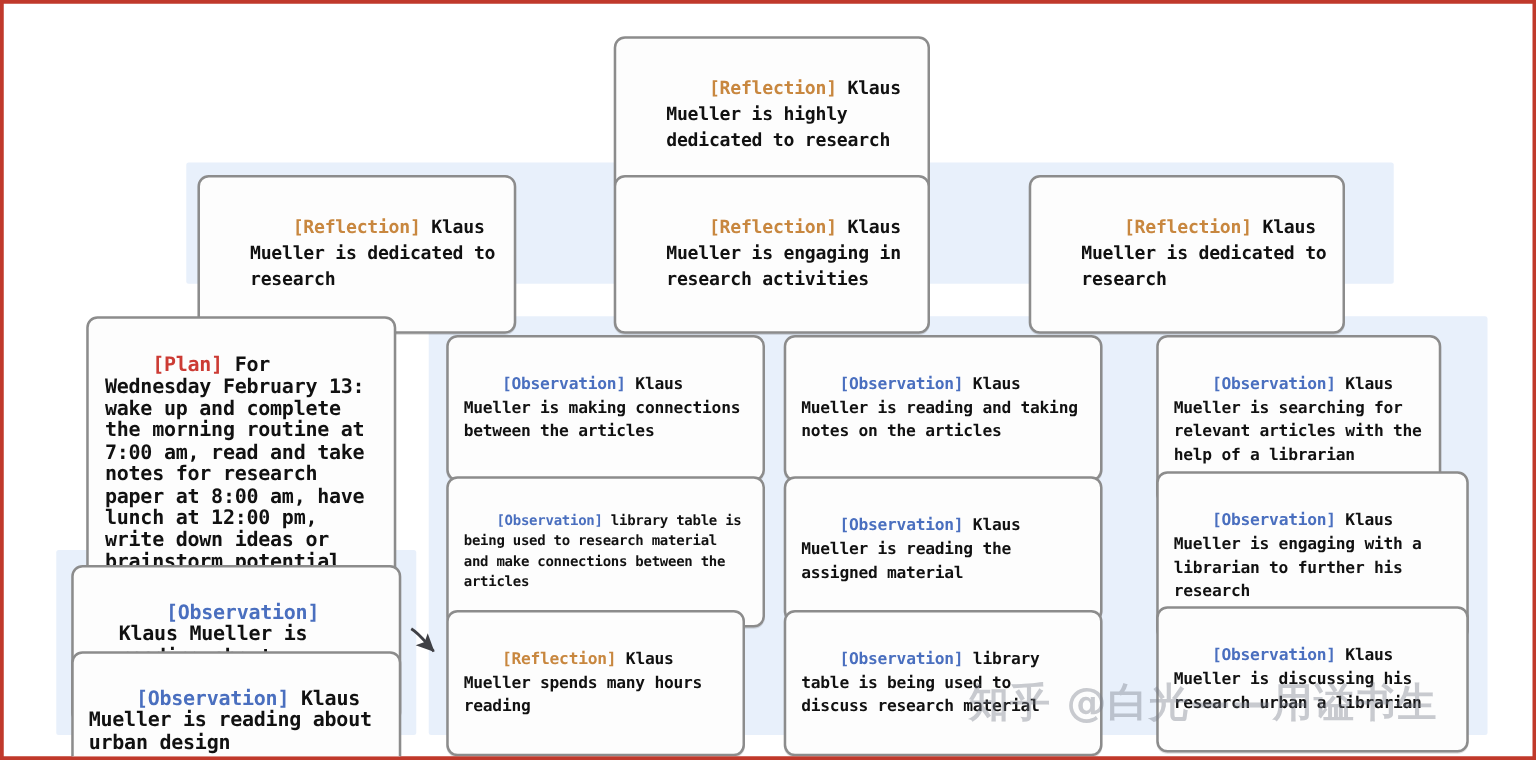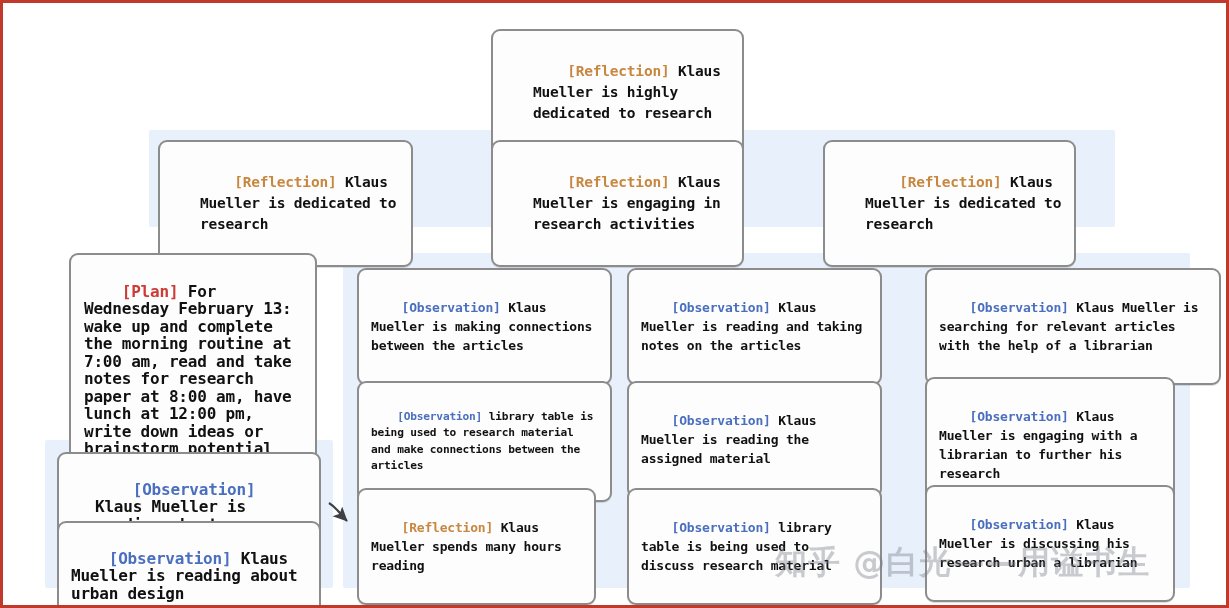--- a/index.html
+++ b/index.html
@@ -141,21 +141,21 @@
   </div>
 
   <div class="node fs13" style="left:624px;top:378px;width:255px;">
     <span class="tag tag-observation">[Observation]</span><span> Klaus Mueller is reading the assigned material</span>
   </div>
 
   <div class="node fs13" style="left:624px;top:485px;width:255px;">
     <span class="tag tag-observation">[Observation]</span><span> library table is being used to discuss research material</span>
   </div>
 
-  <div class="node fs13" style="left:922px;top:265px;width:296px;">
+  <div class="node fs13" style="left:922px;top:265px;width:228px;">
     <span class="tag tag-observation">[Observation]</span><span> Klaus Mueller is searching for relevant articles with the help of a librarian</span>
   </div>
 
   <div class="node fs13" style="left:922px;top:374px;width:250px;">
     <span class="tag tag-observation">[Observation]</span><span> Klaus Mueller is engaging with a librarian to further his research</span>
   </div>
 
   <div class="node fs13" style="left:922px;top:482px;width:250px;">
     <span class="tag tag-observation">[Observation]</span><span> Klaus Mueller is discussing his research urban a librarian</span>
   </div>

